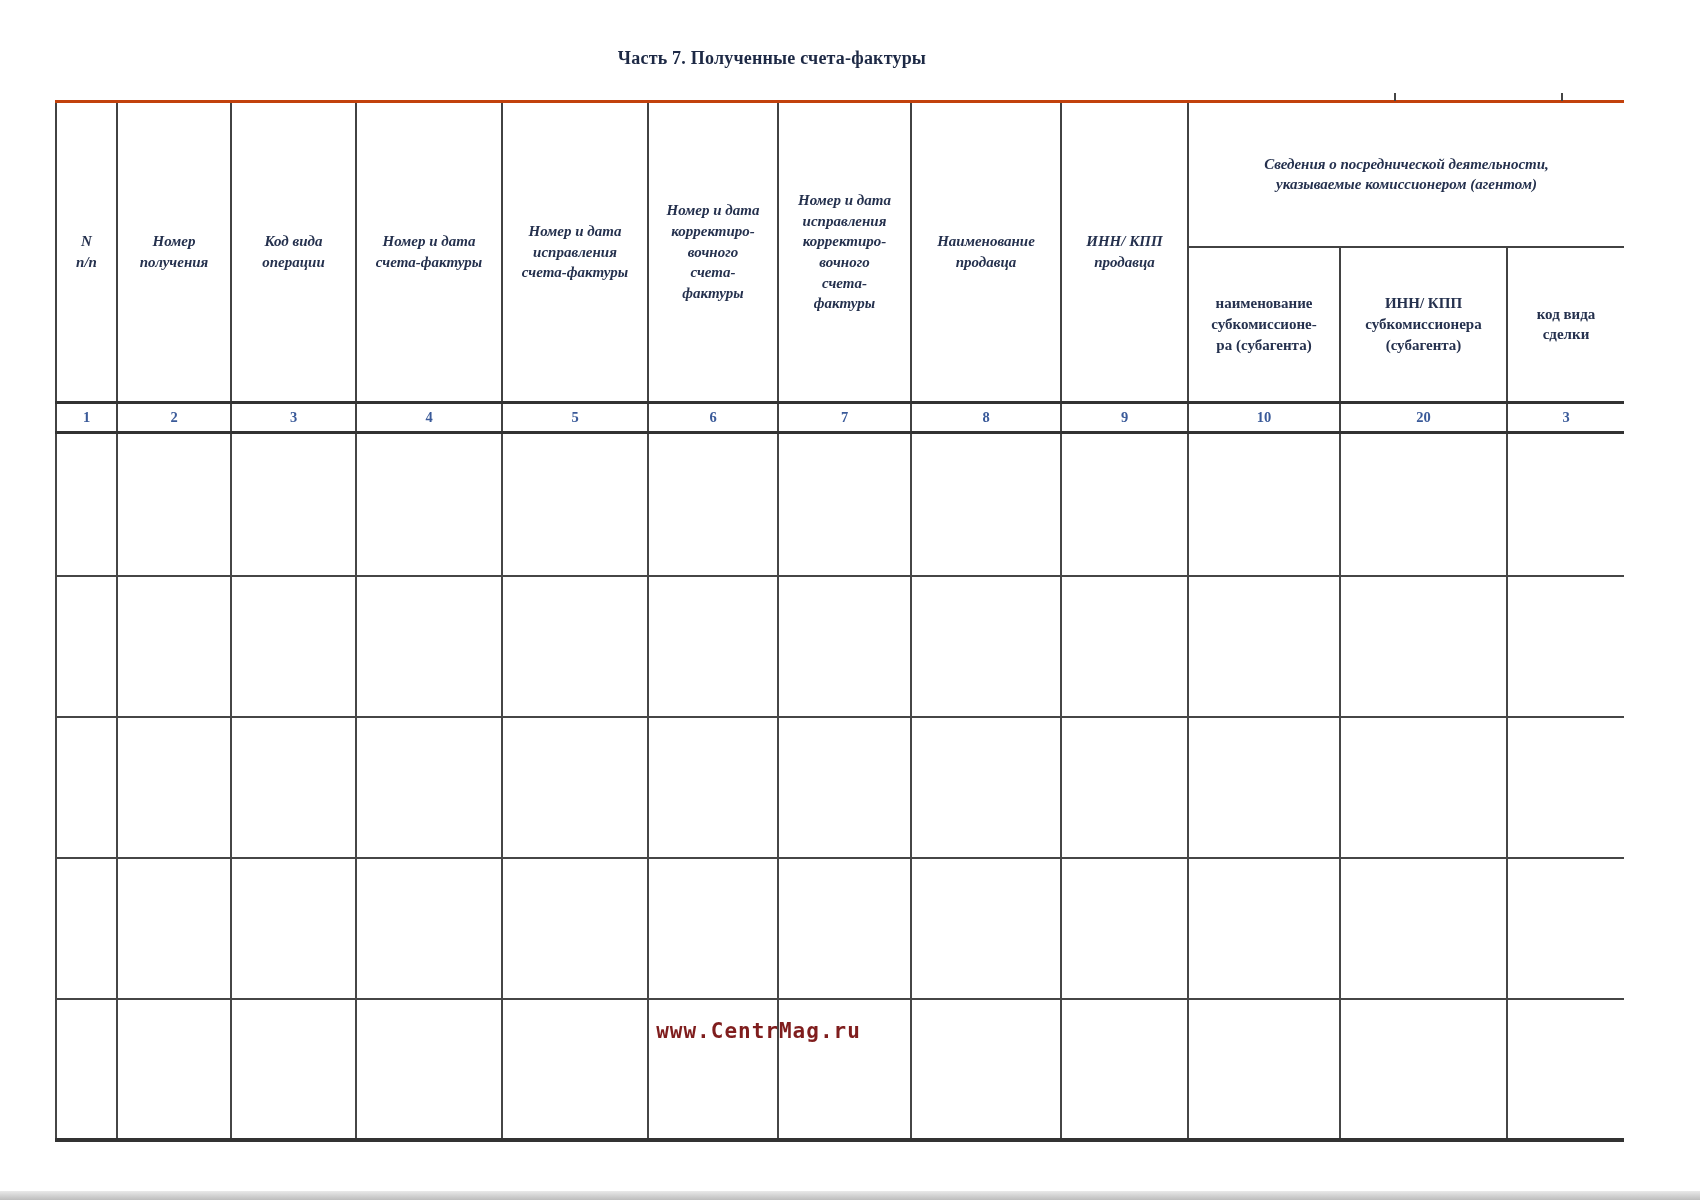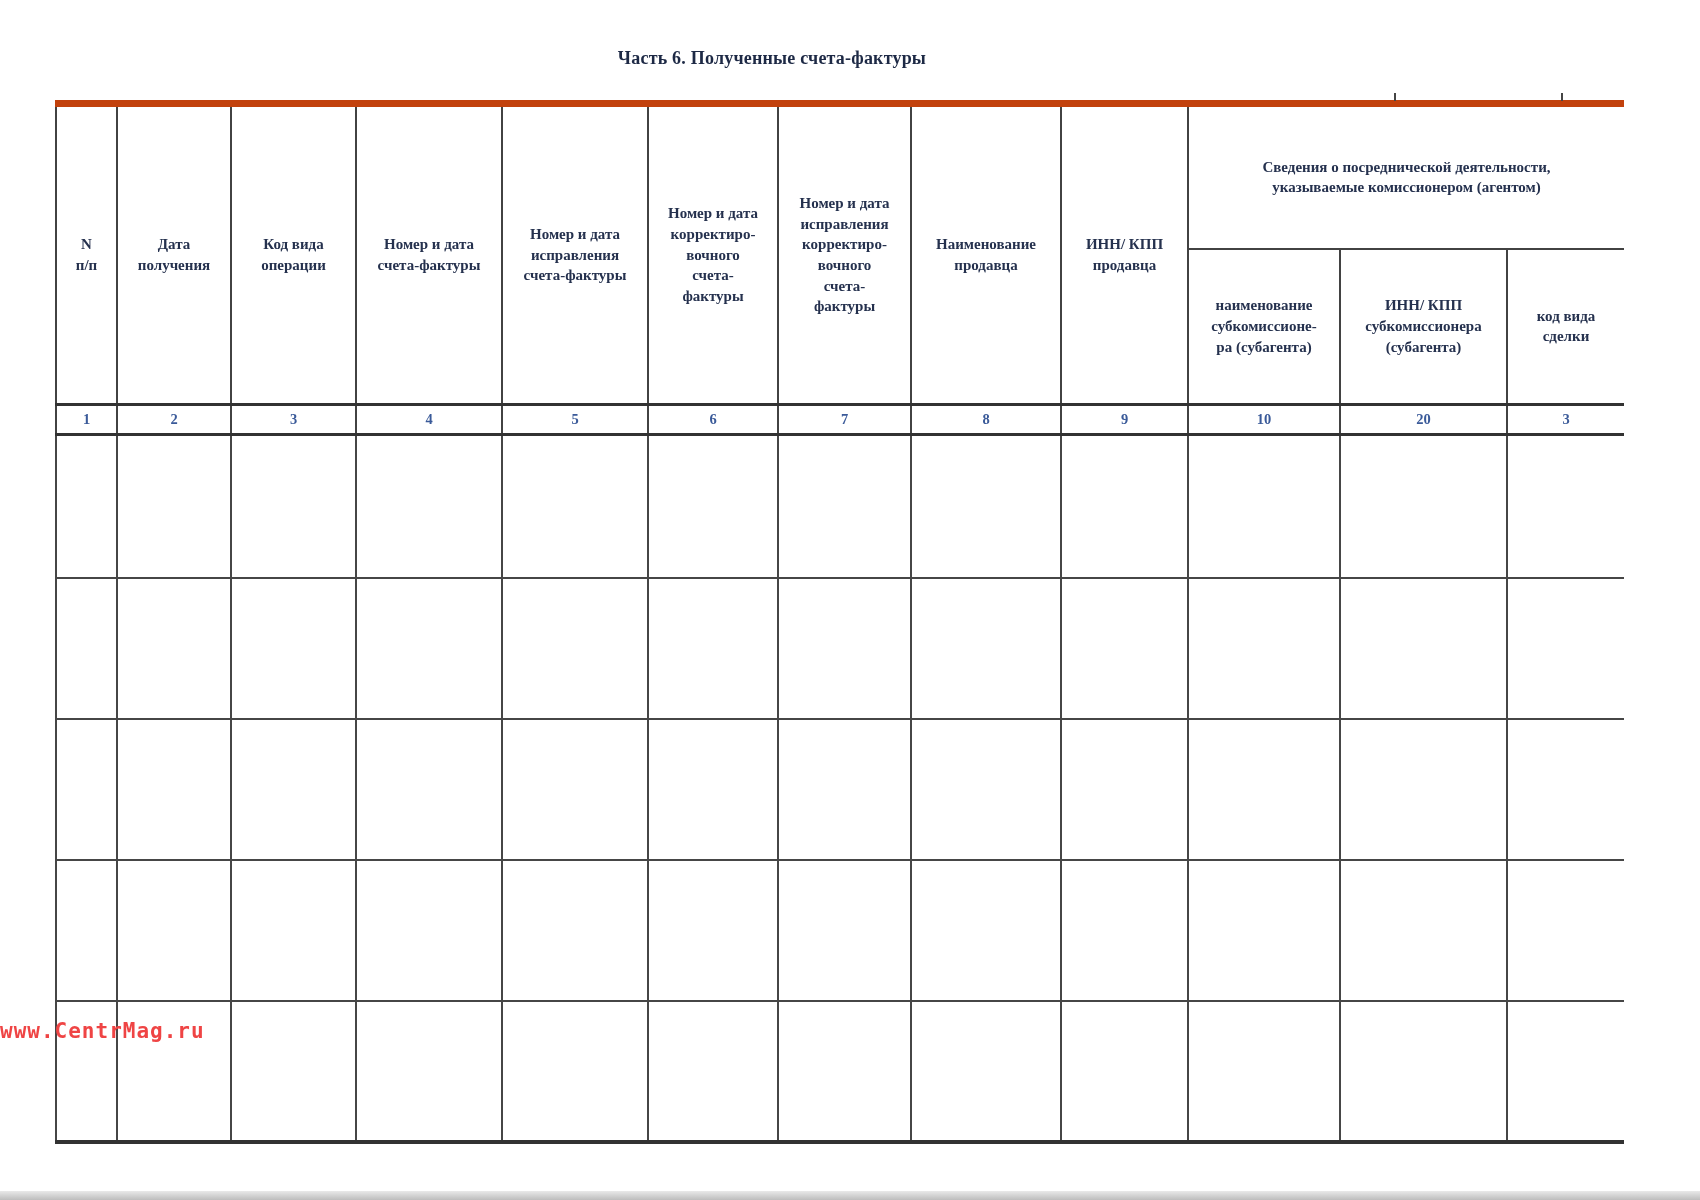--- a/index.html
+++ b/index.html
@@ -24,82 +24,83 @@
     table-layout:fixed;
   }
   table.form-table td{
     border:2px solid #424242;
     text-align:center;
     vertical-align:middle;
     padding:2px 5px;
     box-sizing:border-box;
   }
   table.form-table td:last-child{border-right:0;}
-  tr.hdr-row1 td{border-top:7px solid #c2410c;}
+  tr.hdr-row1 td{border-top:3px solid #c2410c;font-style:italic;}
   td.hdr{
     font-size:15px;
     font-weight:bold;
     line-height:1.38;
     color:#25314e;
     white-space:pre-line;
   }
   td.rowspan-hdr{border-bottom:3px solid #323232;}
   td.group-cell{border-bottom:3px solid #3a3a3a;}
   tr.num-row td{
     border-top:3px solid #323232;
     border-bottom:3px solid #323232;
     font-size:14.5px;font-weight:bold;
     color:#3a5a99;
     padding:1px 2px;
   }
   tr.body-row td{border-color:#464646;}
   tr.body-row:last-child td{border-bottom:4px solid #323232;}
   .watermark{
     position:absolute;top:1019px;left:0;width:1517px;
+    text-align:center;
     font-family:"DejaVu Sans Mono",monospace;
     font-size:21px;font-weight:bold;
-    color:#ef4444;
+    color:#7f1d1d;
     letter-spacing:1px;
     pointer-events:none;
   }
   .tick{position:absolute;top:93px;width:2px;height:8px;background:#454545;}
   .tick1{left:1394px;}
   .tick2{left:1561px;}
   .bottom-strip{
     position:absolute;left:0;bottom:0;width:1700px;height:9px;
     background:linear-gradient(#e9e9e9,#bdbdbd);
   }
 </style>
 </head>
 <body>
 
 <div class="page">
 
-  <div class="doc-title">Часть 6. Полученные счета-фактуры</div>
+  <div class="doc-title">Часть 7. Полученные счета-фактуры</div>
 
   <table class="form-table">
     <colgroup>
       <col style="width:61px">
         <col style="width:114px">
         <col style="width:125px">
       <col style="width:146px">
         <col style="width:146px">
         <col style="width:130px">
       <col style="width:133px">
         <col style="width:150px">
         <col style="width:127px">
       <col style="width:152px">
         <col style="width:167px">
         <col style="width:117px">
     </colgroup>
     <tbody>
         <tr class="hdr-row1" style="height:145px">
       <td class="hdr rowspan-hdr" rowspan="2">N
 п/п</td>
-      <td class="hdr rowspan-hdr" rowspan="2">Дата
+      <td class="hdr rowspan-hdr" rowspan="2">Номер
 получения</td>
       <td class="hdr rowspan-hdr" rowspan="2">Код вида
 операции</td>
       <td class="hdr rowspan-hdr" rowspan="2">Номер и дата
 счета-фактуры</td>
       <td class="hdr rowspan-hdr" rowspan="2">Номер и дата
 исправления
 счета-фактуры</td>
       <td class="hdr rowspan-hdr" rowspan="2">Номер и дата
 корректиро-

